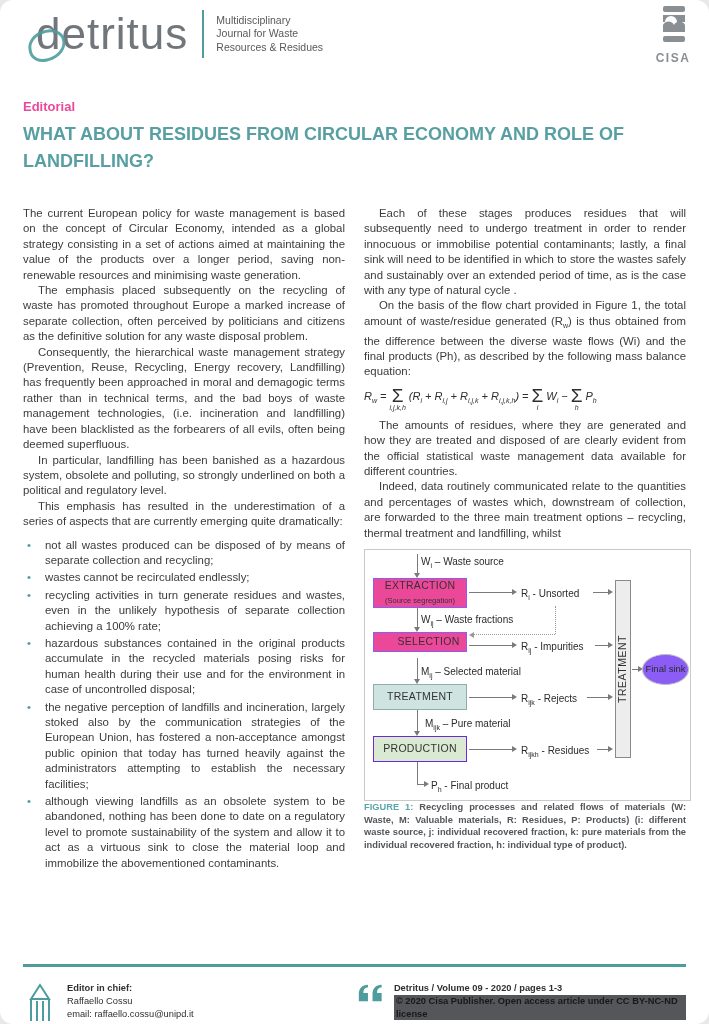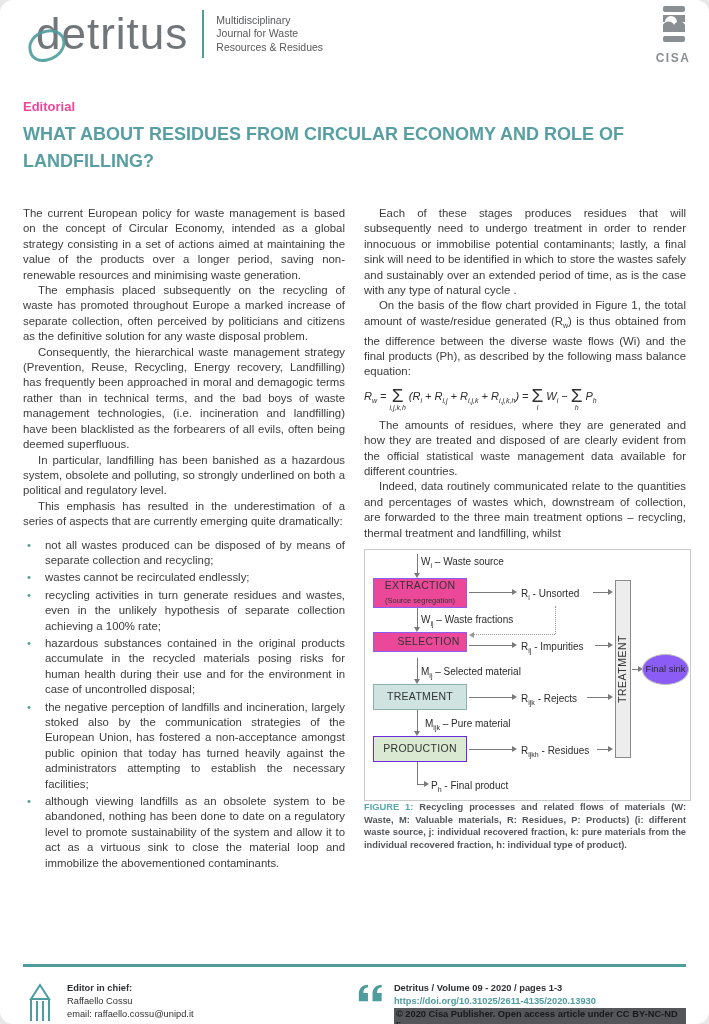--- a/index.html
+++ b/index.html
@@ -222,19 +222,18 @@
     </div>
     <div class="footer-half">
       <svg class="quote-icon" width="30" height="22" viewBox="0 0 30 22">
         <g fill="#4E9C9E">
           <path d="M12 1 C5.5 1 2 5.5 2 11 L2 19 L12 19 L12 10 L7 10 C7 5.5 9 4 12 4 Z"></path>
           <path d="M27 1 C20.5 1 17 5.5 17 11 L17 19 L27 19 L27 10 L22 10 C22 5.5 24 4 27 4 Z"></path>
         </g>
       </svg>
       <div class="footer-text">
         <div class="ftr-bold">Detritus / Volume 09 - 2020 / pages 1-3</div>
-        <div class="doi">https://doi.org/10.31025/2611-4135/2020.13930</div>
         <div><span class="license">© 2020 Cisa Publisher. Open access article under CC BY-NC-ND license</span></div>
       </div>
     </div>
   </div>
 
 </div>
 
 </body></html>

